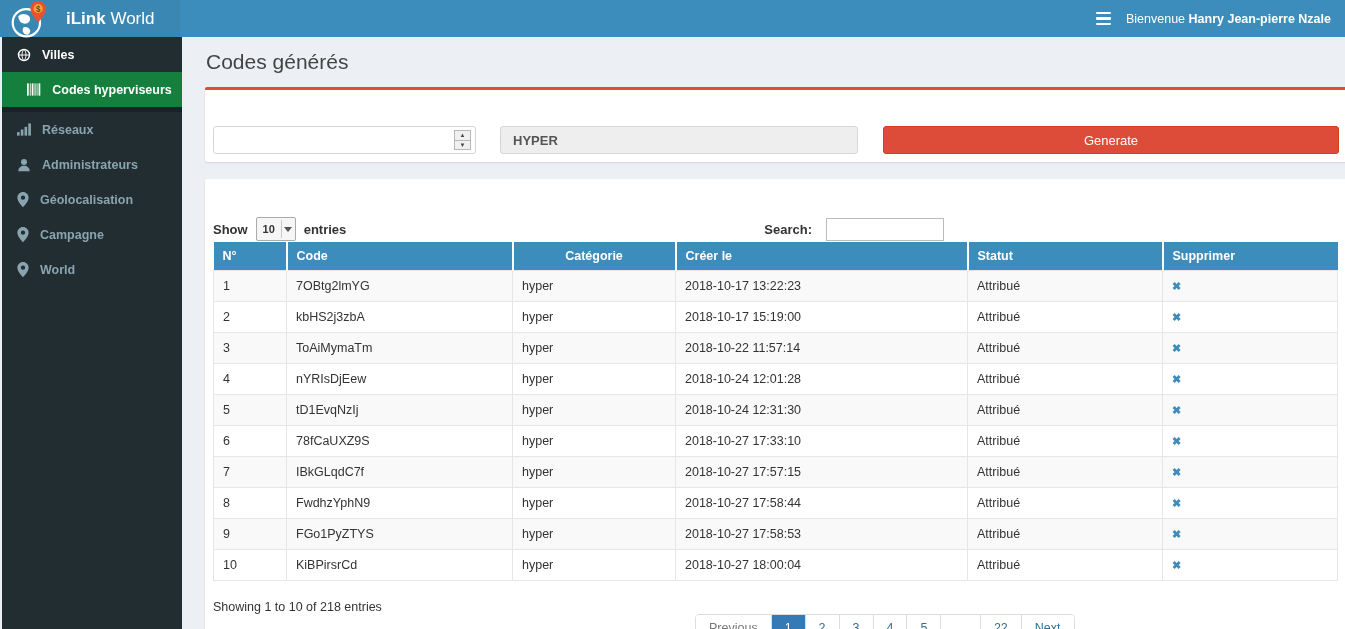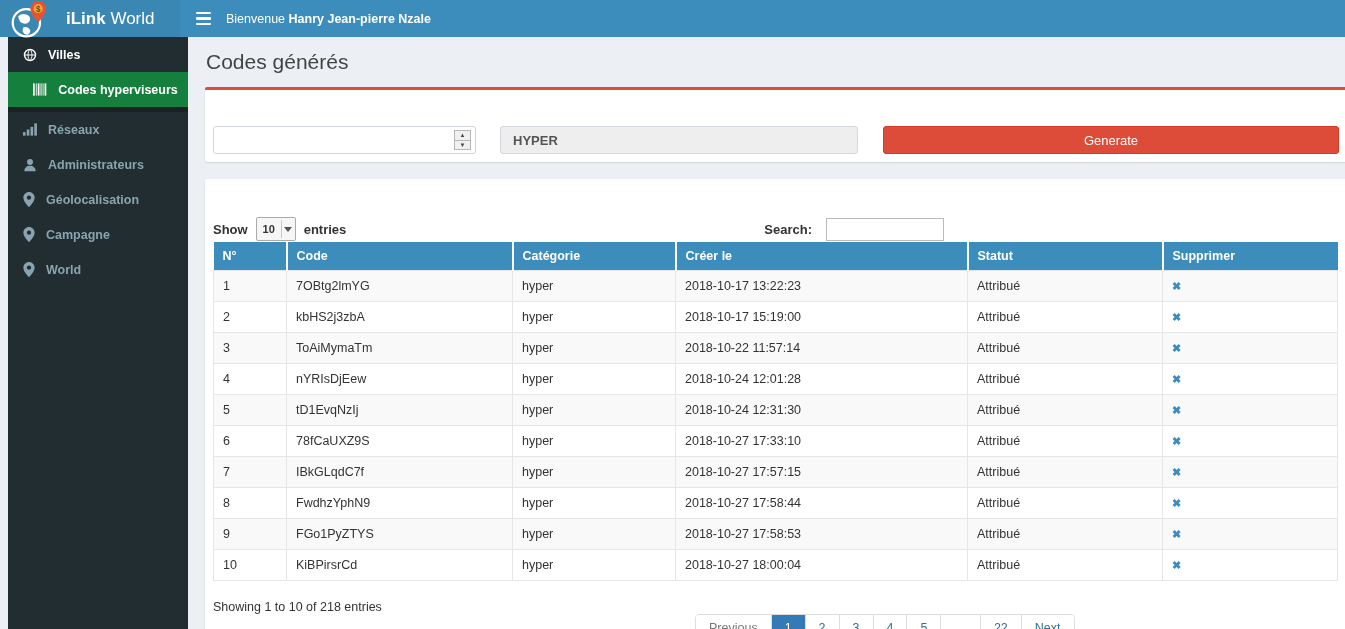--- a/index.html
+++ b/index.html
@@ -12,27 +12,27 @@
   }
   
   .topbar { position:absolute; top:0; left:0; width:1345px; height:37px; display:flex; z-index:5; }
   .logo-area {
     width:180px; height:37px; background:#3b87b3; color:#fff;
     display:flex; align-items:center; padding-left:8px; overflow:visible;
   }
   .logo-icon { width:44px; height:40px; margin-top:2px; flex:0 0 auto; }
   .brand-text { font-size:17px; margin-left:14px; white-space:nowrap; }
   .brand-text .b { font-weight:bold; }
-  .navbar { flex:1; background:#3c8dbc; display:flex; align-items:center; justify-content:flex-start; }
+  .navbar { flex:1; background:#3c8dbc; display:flex; align-items:center; justify-content:flex-end; }
   .hamburger { width:46px; height:37px; display:flex; flex-direction:column; align-items:center; justify-content:center; gap:3px; cursor:pointer; }
   .hamburger span { display:block; width:15px; height:2.5px; background:#fff; border-radius:1px; }
   .welcome { color:#fff; font-size:12.5px; padding-right:14px; }
   .welcome .name { font-weight:bold; }
   
-  .sidebar { position:absolute; top:37px; left:8px; width:180px; height:592px; background:#222d32; }
+  .sidebar { position:absolute; top:37px; left:2px; width:180px; height:592px; background:#222d32; }
   .side-item {
     height:35px; display:flex; align-items:center; gap:11px;
     padding-left:15px; font-size:12.5px; font-weight:bold; color:#8aa4af; cursor:pointer;
   }
   .side-item svg { flex:0 0 auto; }
   .side-item.bright { color:#fff; }
   .side-item.active { background:#15803d; color:#fff;justify-content:center; }
   .side-divider { height:5px; background:#1a2226; }
   
   .main { position:absolute; top:37px; left:192px; width:1165px; height:504px; padding:11px 10px 0 13px; }
@@ -72,21 +72,21 @@
   .select-arrow::after { content:""; border-left:4px solid transparent; border-right:4px solid transparent; border-top:5px solid #555; }
   .search-ctl { display:flex; align-items:center; gap:14px; font-size:13px; font-weight:bold; color:#333; margin-right:395px; }
   .search-input { width:118px; height:23px; border:1px solid #bbb; background:#fff; font-family:inherit; font-size:12px; padding:0 6px; outline:none; }
   
   table { border-collapse:collapse; width:1124px; font-size:12.5px; table-layout:fixed; }
   thead th {
     background:#3c8dbc; color:#fff; font-weight:bold; text-align:left;
     padding:7px 9px; border-left:2px solid #fff; font-size:12.5px; cursor:pointer;
   }
   thead th:first-child { border-left:none; }
-  .w-num{width:73px;} .w-code{width:226px;} .w-cat{width:163px;} .w-date{width:292px;} .w-stat{width:195px;} .w-del{width:175px;}
+  .w-num{width:73px;} .w-code{width:226px;} .w-cat{width:163px;text-align:center;} .w-date{width:292px;} .w-stat{width:195px;} .w-del{width:175px;}
   tbody td { padding:8px 9px; border:1px solid #e6e6e6; color:#333; }
   tbody tr:nth-child(odd) { background:#f9f9f9; }
   tbody tr:nth-child(even) { background:#fff; }
   .del { color:#3c8dbc; font-weight:bold; font-size:11px; cursor:pointer; }
   
   .table-footer { position:relative; margin-top:17px; height:40px; font-size:12.5px; }
   .summary { color:#333; padding-top:2px; }
   .pagination {
     position:absolute; left:482px; top:16px; display:flex;
     border:1px solid #ddd; border-radius:4px; background:#fff; overflow:hidden;

